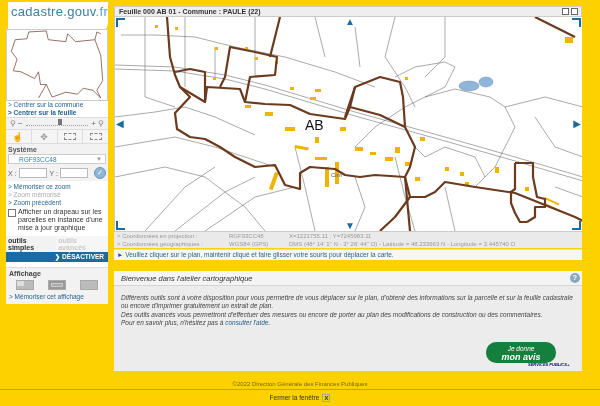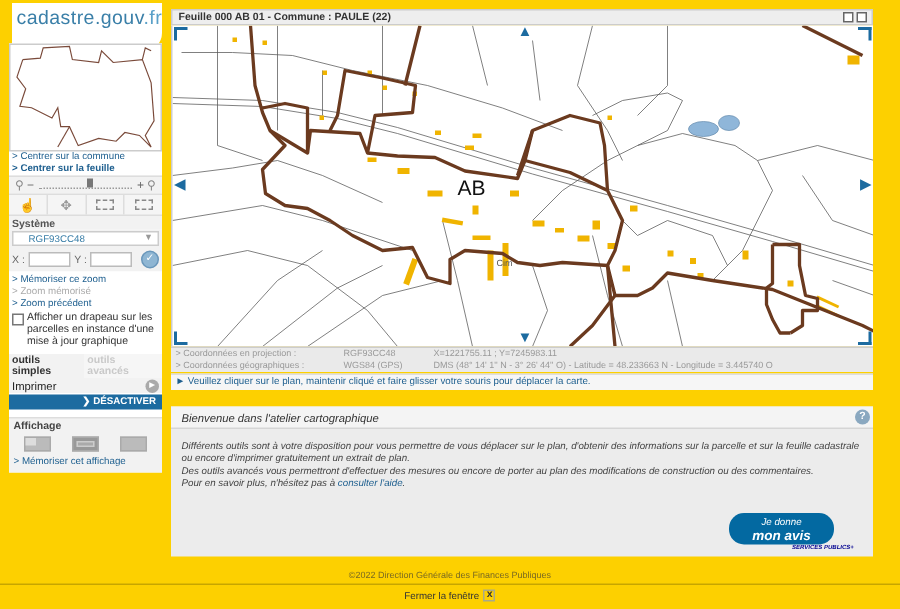--- a/index.html
+++ b/index.html
@@ -57,21 +57,21 @@
   .coords { position: absolute; left: 114px; top: 231px; width: 468px; height: 17px; background: #eaeaea; border-top: 1px solid #ccc; font-size: 6px; color: #999; }
   .coords .row { display: flex; height: 8px; line-height: 8px; }
   .coords .c1 { width: 115px; padding-left: 3px; }
   .coords .c2 { width: 60px; }
   .coords .c3 { flex: 1; }
   .hint { position: absolute; left: 114px; top: 249px; width: 468px; height: 11px; background: #f6f6f6; border-top: 1px solid #ddd; font-size: 6.5px; color: #1e5f8f; line-height: 10px; padding-left: 3px; }
   .welcome { position: absolute; left: 114px; top: 271px; width: 468px; height: 100px; background: #ececec; font-style: italic; }
   .welcome .wtitle { height: 15px; border-bottom: 1px solid #d5d5d5; font-size: 7.5px; color: #333; padding-left: 7px; line-height: 15px; background: #f4f4f4; }
   .welcome .wbody { padding: 8px 7px; font-size: 6.5px; color: #444; line-height: 8.3px; }
   .welcome .wbody a { color: #1e5f8f; text-decoration: none; cursor: pointer; }
-  .jdma { position: absolute; left: 372px; top: 71px; width: 70px; height: 21px; background: #0369a1; border-radius: 10px; color: #fff; text-align: center; cursor: pointer; }
+  .jdma { position: absolute; left: 372px; top: 71px; width: 70px; height: 21px; background: #15803d; border-radius: 10px; color: #fff; text-align: center; cursor: pointer; }
   .jdma .l1 { font-size: 6.5px; line-height: 7px; padding-top: 3px; }
   .jdma .l2 { font-size: 9px; font-weight: bold; line-height: 10px; }
   .sp { position: absolute; left: 414px; top: 92px; font-size: 4px; color: #000091; font-weight: bold; line-height: 4px; }
   .footer1 { position: absolute; left: 0; top: 380px; width: 600px; height: 9px; text-align: center; font-size: 6px; color: #7a6a20; line-height: 9px; }
   .sep { position: absolute; left: 0; top: 389px; width: 600px; height: 1px; background: #c7a500; }
   .footer2 { position: absolute; left: 0; top: 392px; width: 600px; height: 11px; text-align: center; font-size: 6.5px; color: #333; line-height: 11px; }
   .footer2 .x { display: inline-block; width: 8px; height: 8px; border: 1px solid #aa8; font-size: 7px; line-height: 6px; font-weight: bold; margin-left: 3px; cursor: pointer; vertical-align: middle; }
   .help { position: absolute; left: 570px; top: 273px; width: 10px; height: 10px; border-radius: 50%; background: #8aa8c0; color: #fff; font-size: 7px; text-align: center; line-height: 10px; font-weight: bold; cursor: pointer; }
 </style>
 </head>
@@ -125,24 +125,20 @@
     <a class="side-link">&gt; Zoom précédent</a>
     <div class="checkrow">
         <span class="cb"></span>
         <span>Afficher un drapeau sur les parcelles en instance d'une mise à jour graphique</span>
       </div>
   </div>
   <div class="tabs">
     <span class="tab active">outils simples</span>
     <span class="tab inactive">outils avancés</span>
   </div>
-  <div class="menu-item">
-      <span>Imprimer</span>
-      <span class="circ">▶</span>
-    </div>
   <div class="deact">❯ DÉSACTIVER</div>
   <div class="affichage">
     <div class="title">Affichage</div>
     <div class="aff-icons">
       <span class="ic a"></span>
       <span class="ic b"></span>
       <span class="ic"></span>
     </div>
     <a class="side-link" style="padding:0">&gt; Mémoriser cet affichage</a>
   </div>

